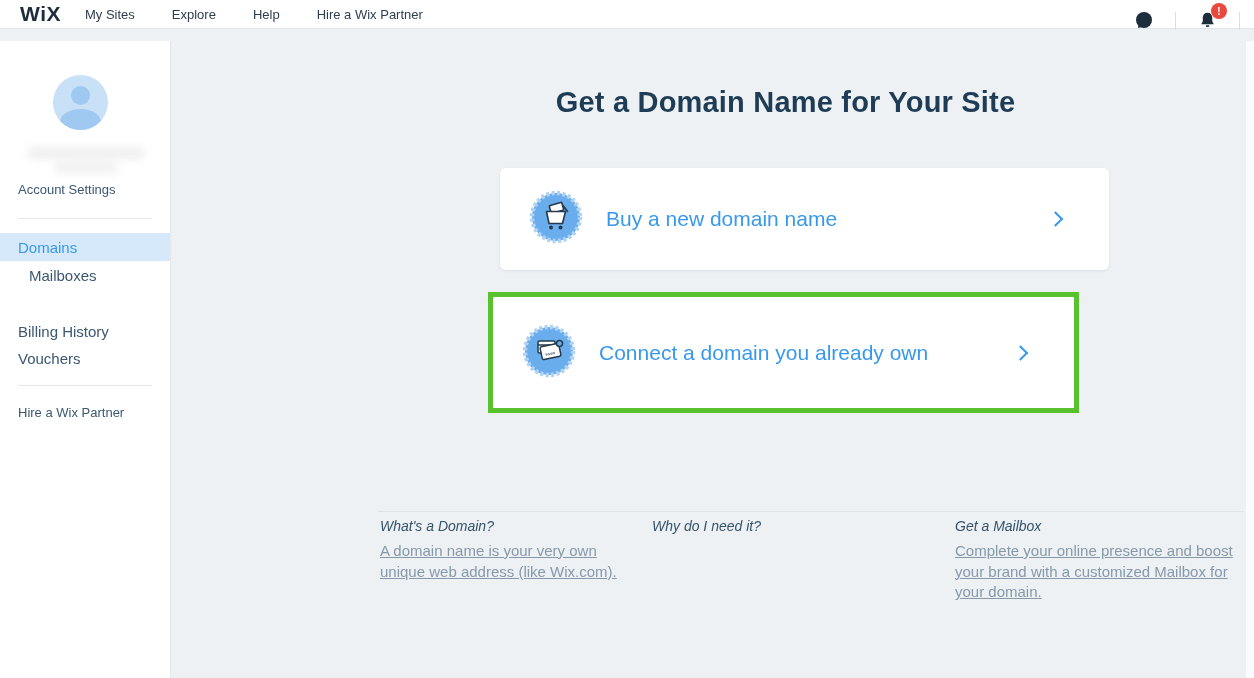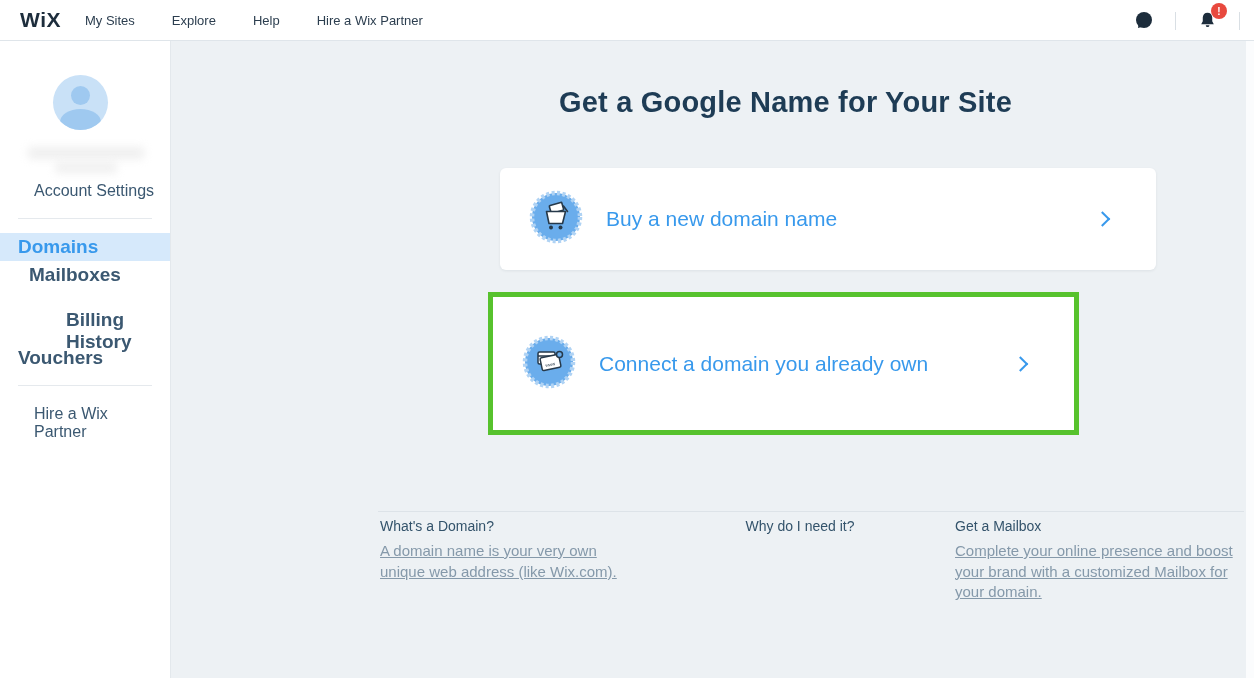--- a/index.html
+++ b/index.html
@@ -1,20 +1,20 @@
 <!DOCTYPE html>
 <html><head>
 <meta charset="utf-8">
 <style>
   * { box-sizing: border-box; margin: 0; padding: 0; }
   body { font-family: "Liberation Sans", sans-serif; background: #ffffff; }
   .screen { position: relative; width: 1254px; height: 678px; background: #edf1f4; overflow: hidden; }
 
   
-  .topbar { position: absolute; top: 0; left: 0; width: 100%; height: 41px;
+  .topbar { position: absolute; top: 0; left: 0; width: 100%; height: 29px;
             background: #ffffff; border-bottom: 1px solid #dfe5ea; display: flex;
             align-items: center; z-index: 10; }
   .logo { margin-left: 20px; font-size: 21px; font-weight: 800; color: #1d2d3c;
           letter-spacing: 0.5px; cursor: pointer; }
   .topnav { display: flex; margin-left: 24px; gap: 37px; font-size: 13px; color: #2c3e4f; }
   .navitem { cursor: pointer; }
   .topbar-right { position: absolute; right: 14px; top: 0; height: 41px;
                   display: flex; align-items: center; gap: 21px; }
   .tb-divider { width: 1px; height: 18px; background: #d9dfe4; }
   .icon-btn { position: relative; display: inline-flex; align-items: center; cursor: pointer; }
@@ -28,54 +28,54 @@
   .avatar { position: absolute; top: 34px; left: 53px; width: 55px; height: 55px;
             border-radius: 50%; background: #c9e1f7; overflow: hidden; }
   .avatar-head { position: absolute; top: 11px; left: 18px; width: 19px; height: 19px;
                  border-radius: 50%; background: #9fc9f0; }
   .avatar-body { position: absolute; top: 34px; left: 7px; width: 41px; height: 26px;
                  border-radius: 50% 50% 0 0; background: #9fc9f0; }
   .blur-bar { position: absolute; background: #dcdcdc; opacity: .45; filter: blur(4px);
               border-radius: 3px; }
   .blur1 { top: 106px; left: 28px; width: 116px; height: 12px; }
   .blur2 { top: 122px; left: 55px; width: 62px; height: 10px; }
-  .side-link { position: absolute; left: 18px; right: 10px; font-size: 16px; color: #3b5871;
-               cursor: pointer; margin-left: 16px; }
+  .side-link { position: absolute; left: 18px; right: 10px; font-size: 13px; color: #3b5871;
+               cursor: pointer; }
   .side-divider { position: absolute; left: 18px; right: 18px; height: 1px; background: #e5e9ed; }
   .side-row { position: absolute; left: 0; right: 0; height: 28px; display: flex;
-              align-items: center; padding-left: 18px; font-size: 19px; color: #3b5871;
-              cursor: pointer; font-weight: bold; }
+              align-items: center; padding-left: 18px; font-size: 15px; color: #3b5871;
+              cursor: pointer; }
   .side-row.active { background: #d6e9fb; color: #3899ec; }
 
   
   .main { position: absolute; top: 41px; left: 171px; right: 0; bottom: 0; background: #edf1f4; }
   .scroll-strip { position: absolute; top: 0; right: 0; width: 8px; bottom: 0; background: #fbfcfd; }
   .page-title { position: absolute; top: 45px; left: 329px; width: 571px; text-align: center;
                 font-size: 29px; font-weight: bold; color: #1e3c55; letter-spacing: 0.2px; }
   .option-card { position: absolute; background: #ffffff; border-radius: 6px;
                  box-shadow: 0 1px 3px rgba(32,48,60,.08); display: flex; align-items: center;
                  cursor: pointer; }
-  .card-buy { left: 329px; top: 127px; width: 656px; height: 102px; }
-  .highlight-box { position: absolute; left: 317px; top: 251px; width: 591px; height: 143px;
+  .card-buy { left: 329px; top: 127px; width: 609px; height: 102px; }
+  .highlight-box { position: absolute; left: 317px; top: 251px; width: 591px; height: 121px;
                    border: 5px solid #57c22d; }
   .card-connect { position: absolute; inset: 0; border-radius: 0; box-shadow: none; }
   .badge-icon { margin-left: 28px; flex: 0 0 auto; }
   .card-label { margin-left: 22px; font-size: 21px; color: #3899ec; }
   .chevron { position: absolute; right: 48px; top: 50%; width: 11px; height: 11px;
              border-top: 2px solid #3899ec; border-right: 2px solid #3899ec;
              transform: translateY(-50%) rotate(45deg); }
 
   
   .footer-divider { position: absolute; top: 470px; left: 207px; width: 866px; height: 1px;
                     background: #dde3e8; }
   .footer-col { position: absolute; top: 477px; }
   .fc-1 { left: 209px; width: 264px; }
-  .fc-2 { left: 494px; width: 270px; text-align: center; }
+  .fc-2 { left: 481px; width: 270px; }
   .fc-3 { left: 784px; width: 302px; }
-  .footer-heading { font-size: 14px; color: #33536b; margin-bottom: 7px; }
+  .footer-heading { font-size: 14px; color: #33536b; margin-bottom: 7px; font-style: italic; }
   .footer-body { font-size: 15px; color: #8599aa; line-height: 1.38; text-decoration: underline; }
 </style>
 </head>
 <body>
 
 <div class="screen">
 
   <header class="topbar">
     <div class="logo">WiX</div>
     <nav class="topnav">
@@ -113,35 +113,35 @@
 
     <div class="side-link" style="top:141px;">Account Settings</div>
     <div class="side-divider" style="top:177px;"></div>
 
     <div class="side-row active" style="top:192px;">
       <span>Domains</span>
     </div>
     <div class="side-row" style="top:220px;padding-left:29px;">
       <span>Mailboxes</span>
     </div>
-    <div class="side-row" style="top:276px;margin-left:48px;">
+    <div class="side-row" style="top:276px;">
       <span>Billing History</span>
     </div>
     <div class="side-row" style="top:303px;">
       <span>Vouchers</span>
     </div>
 
     <div class="side-divider" style="top:344px;"></div>
     <div class="side-link" style="top:364px;">Hire a Wix Partner</div>
   </aside>
 
   <main class="main">
     <div class="scroll-strip"></div>
 
-    <h1 class="page-title">Get a Google Name for Your Site</h1>
+    <h1 class="page-title">Get a Domain Name for Your Site</h1>
 
     <div class="option-card card-buy">
       <span class="badge-icon">
         <svg width="56" height="56" viewBox="0 0 56 56">
           <circle cx="28" cy="28" r="24" fill="#6aadec" stroke="#b0d3f4" stroke-width="4.5" stroke-dasharray="3 2.4"></circle>
           <g stroke="#26394a" stroke-width="1.6" fill="#ffffff" stroke-linejoin="round">
             <rect x="22" y="15" width="13" height="8" rx="1" transform="rotate(-16 28 19)"></rect>
             <path d="M18.5 22.5 H37.5 L34.5 34.5 H21 Z"></path>
             <path d="M35.5 17 L39.5 22.5" fill="none" stroke-linecap="round"></path>
           </g>

